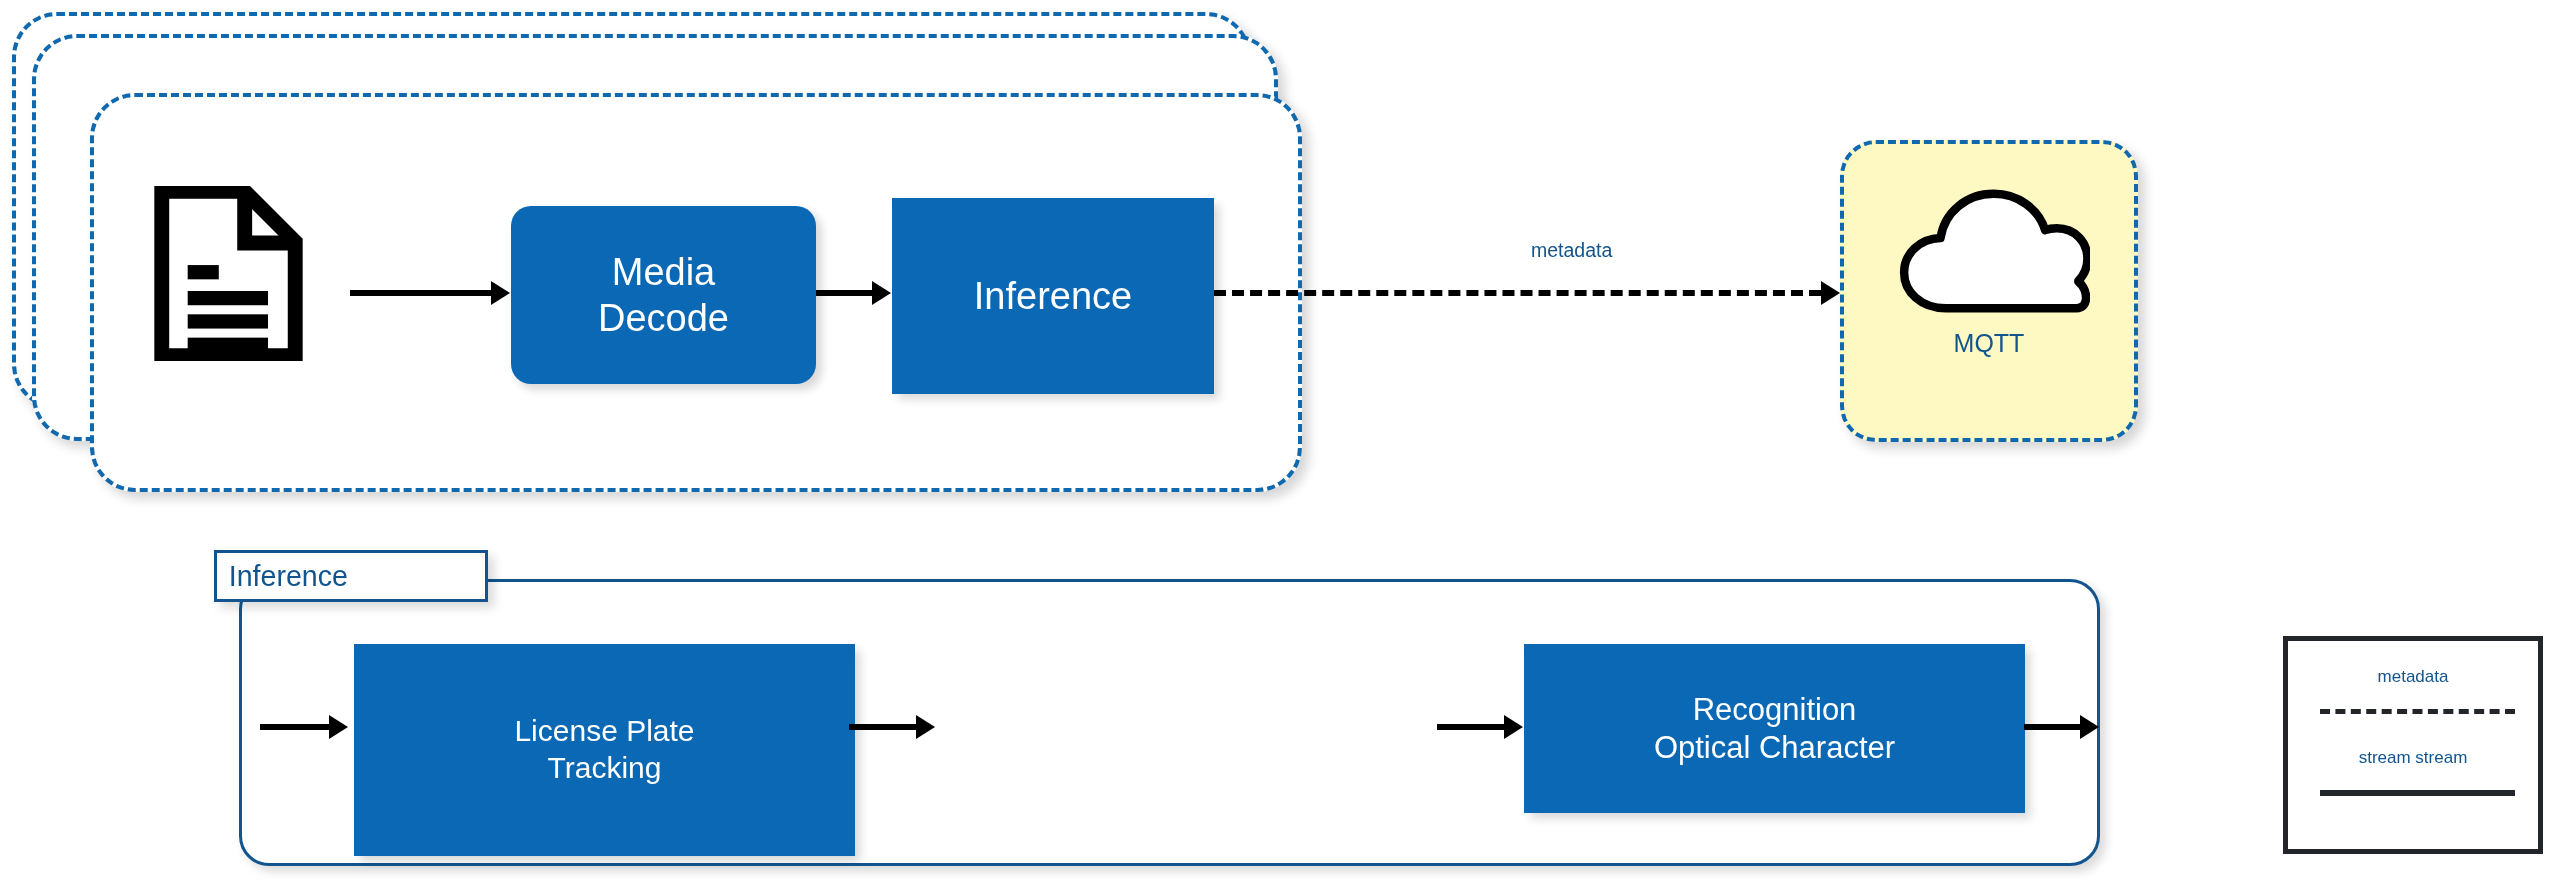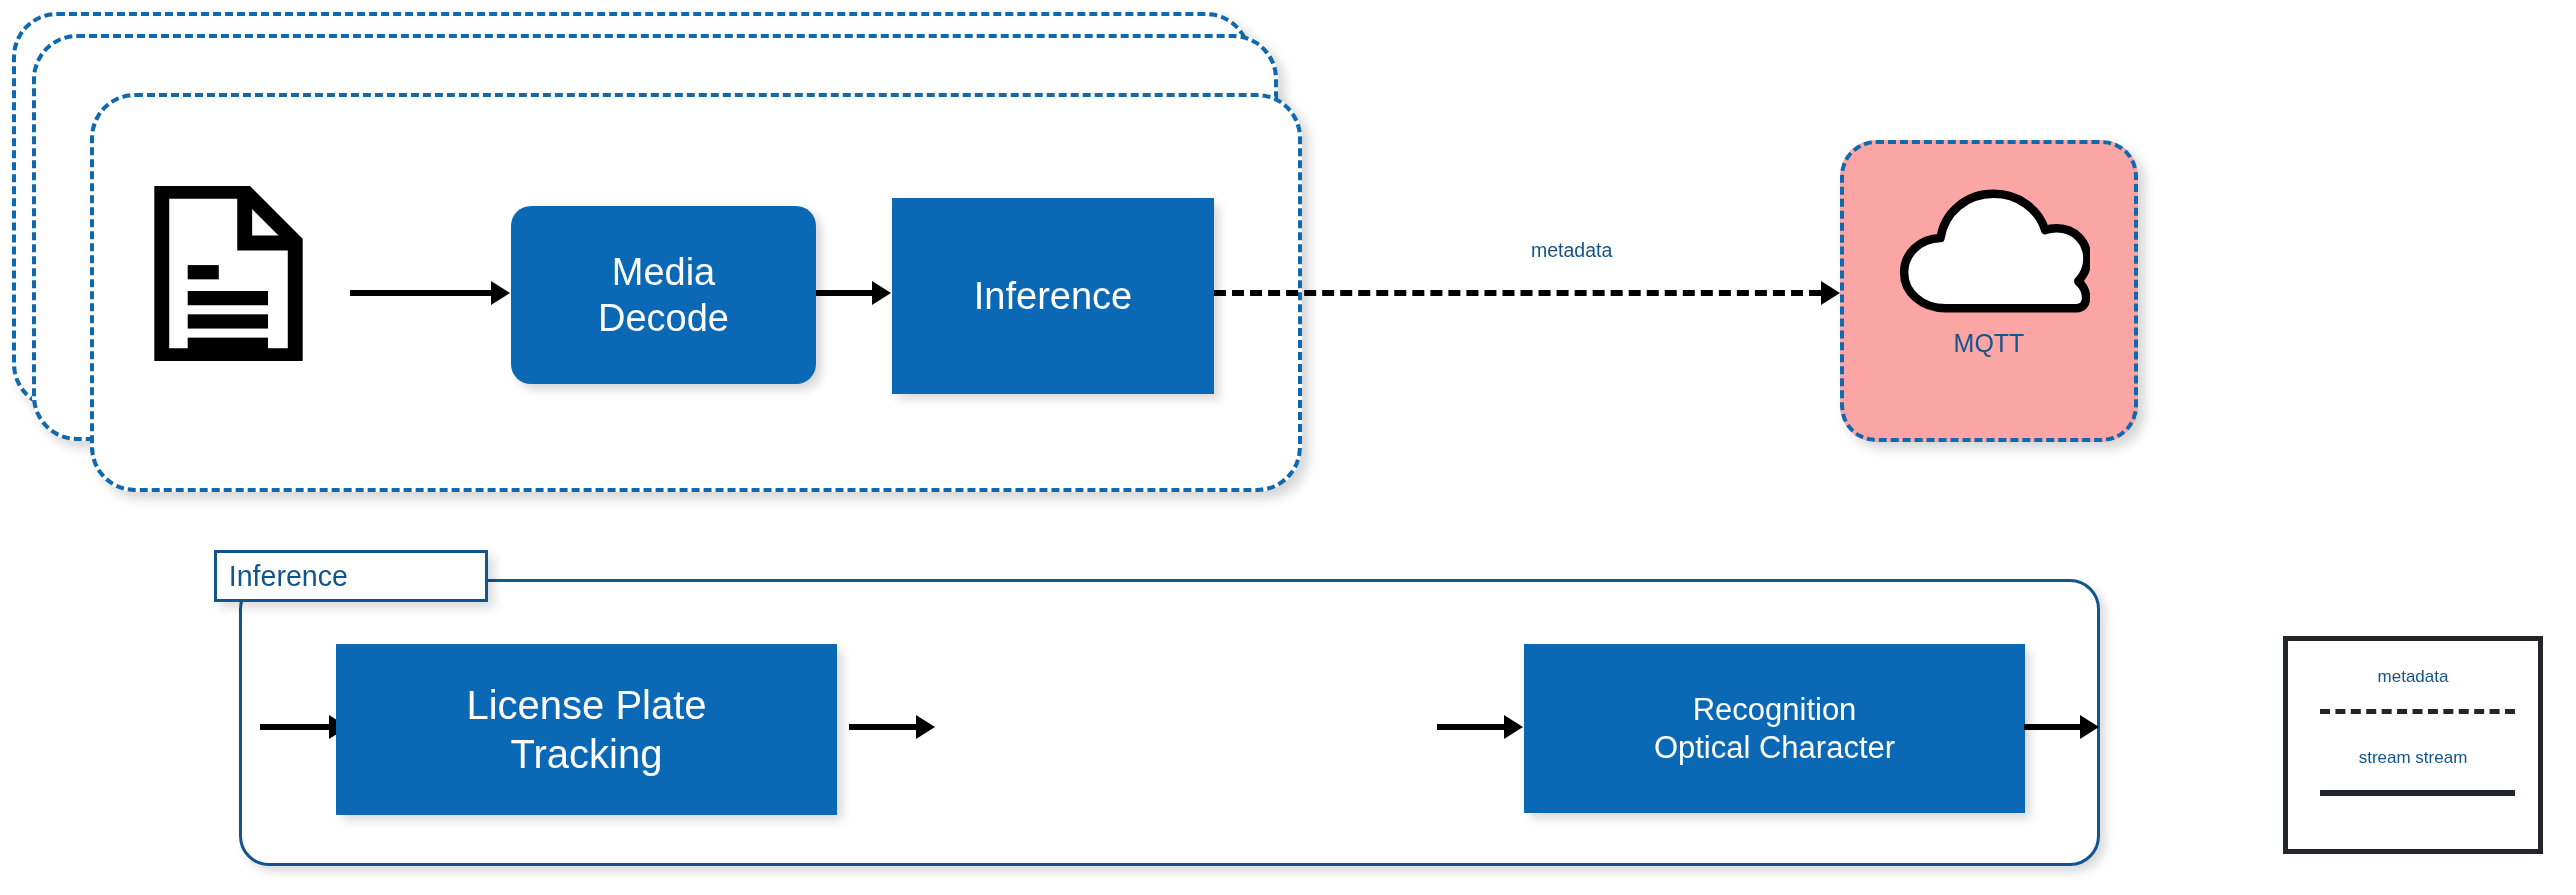--- a/index.html
+++ b/index.html
@@ -65,21 +65,21 @@
   }
 
   
   .docicon{position:absolute;}
 
   
   .mqttcard{
     position:absolute;
     border:4.5px dashed #1068AE;
     border-radius:36px;
-    background:#fca5a5;
+    background:#fef9c3;
     box-sizing:border-box;
     box-shadow:6.5px 6.5px 10.4px rgba(0,0,0,.16);
   }
   .mqttlabel{
     position:absolute;width:100%;text-align:center;
     color:#12558E;font-size:25px;
   }
 
   
   .subcontainer{
@@ -193,21 +193,21 @@
 
   <div class="subtitle" style="left:214px;top:550px;width:274px;height:52px;">
     <span>Inference</span>
   </div>
 
   <div class="arrow" style="left:260px;top:727px;width:88px;">
     <div class="shaft" style="width:69px;"></div>
     <div class="head" style="left:69px;"></div>
   </div>
 
-  <div class="blk" style="left:336px;top:644px;width:501px;height:171px;font-size:40px;">
+  <div class="blk" style="left:354px;top:644px;width:501px;height:212px;font-size:30px;">
     <span>
       <span style="display: block;">License Plate</span>
       <span style="display: block;">Tracking</span>
     </span>
   </div>
 
   <div class="arrow" style="left:849px;top:727px;width:87px;">
     <div class="shaft" style="width:67px;"></div>
     <div class="head" style="left:67px;"></div>
   </div>

